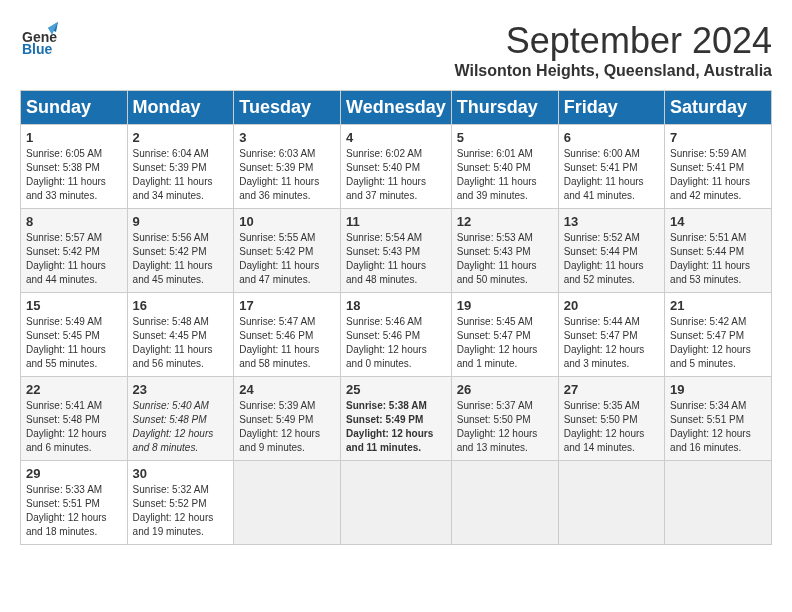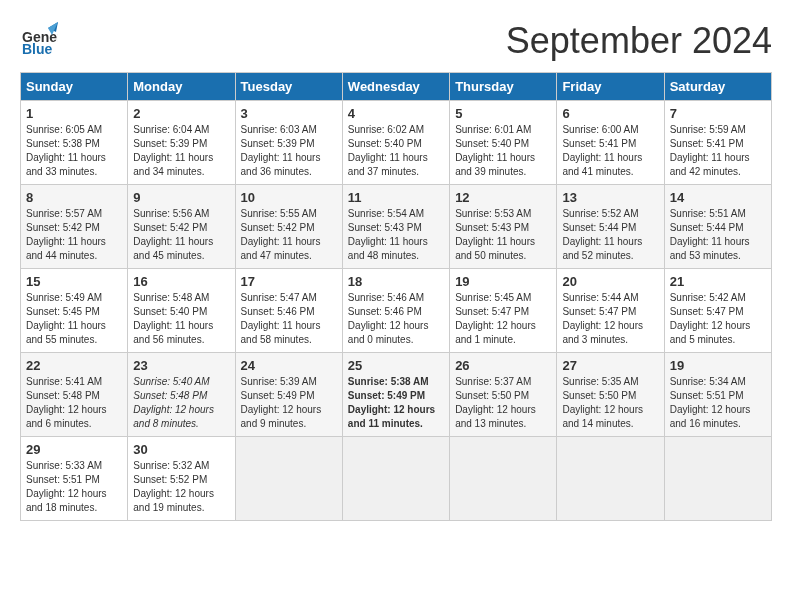--- a/index.html
+++ b/index.html
@@ -29,21 +29,21 @@
       font-weight: bold;
       color: #333;
     }
     .calendar {
       width: 100%;
       border-collapse: collapse;
     }
     .calendar th {
       background-color: #1a6faf;
       color: #fff;
-      font-size: 13px;
+      font-size: 18px;
       padding: 6px 5px;
       text-align: left;
       border: 1px solid #ccc;
     }
     .calendar td {
       vertical-align: top;
       border: 1px solid #ccc;
       padding: 5px;
       font-size: 10px;
       color: #333;
@@ -82,20 +82,21 @@
       <svg width="38" height="38" viewBox="0 0 38 38">
         <text x="2" y="22" font-size="14" font-weight="bold" fill="#333">General</text>
         <text x="2" y="34" font-size="14" font-weight="bold" fill="#1a6faf">Blue</text>
         <polygon points="28,8 38,2 36,12" fill="#1a6faf"></polygon>
         <polygon points="28,8 38,2 32,15" fill="#4a9fd4"></polygon>
       </svg>
     </div>
   </div>
   <div class="title-block">
     <h1>September 2024</h1>
+    <h2>Wilsonton Heights, Queensland, Australia</h2>
   </div>
 </div>
 
 <table class="calendar">
   <thead>
     <tr>
     <th>Sunday</th>
         <th>Monday</th>
         <th>Tuesday</th>
         <th>Wednesday</th>
@@ -211,21 +212,21 @@
         <td>
           <span class="day-num">15</span>
           <div class="day-info" style="white-space: pre-line;">Sunrise: 5:49 AM
 Sunset: 5:45 PM
 Daylight: 11 hours
 and 55 minutes.</div>
         </td>
         <td>
           <span class="day-num">16</span>
           <div class="day-info" style="white-space: pre-line;">Sunrise: 5:48 AM
-Sunset: 5:40 PM
+Sunset: 4:45 PM
 Daylight: 11 hours
 and 56 minutes.</div>
         </td>
         <td>
           <span class="day-num">17</span>
           <div class="day-info" style="white-space: pre-line;">Sunrise: 5:47 AM
 Sunset: 5:46 PM
 Daylight: 11 hours
 and 58 minutes.</div>
         </td>

